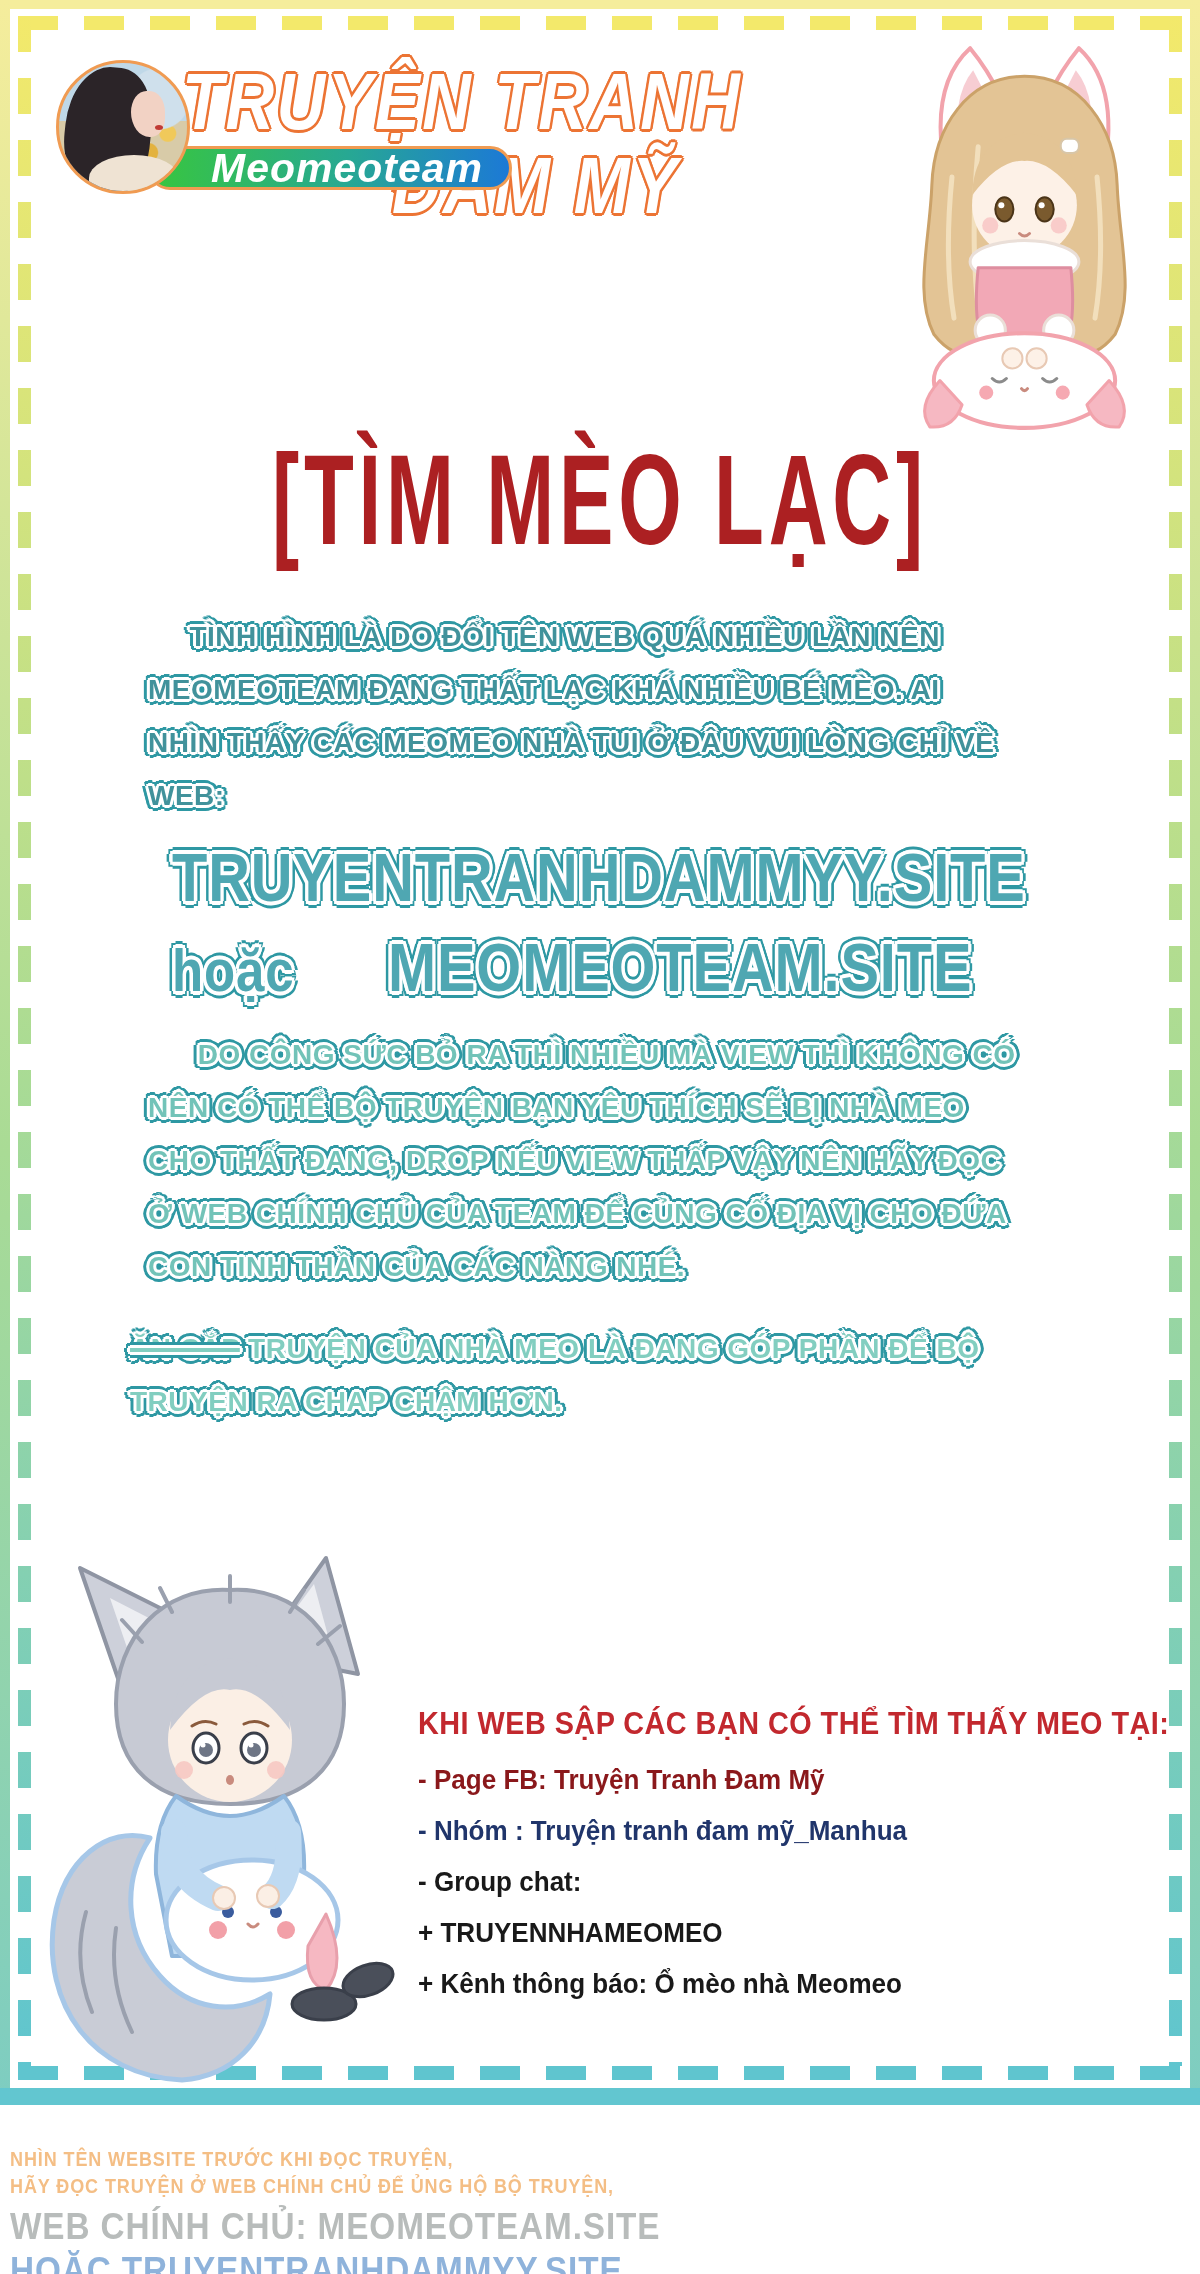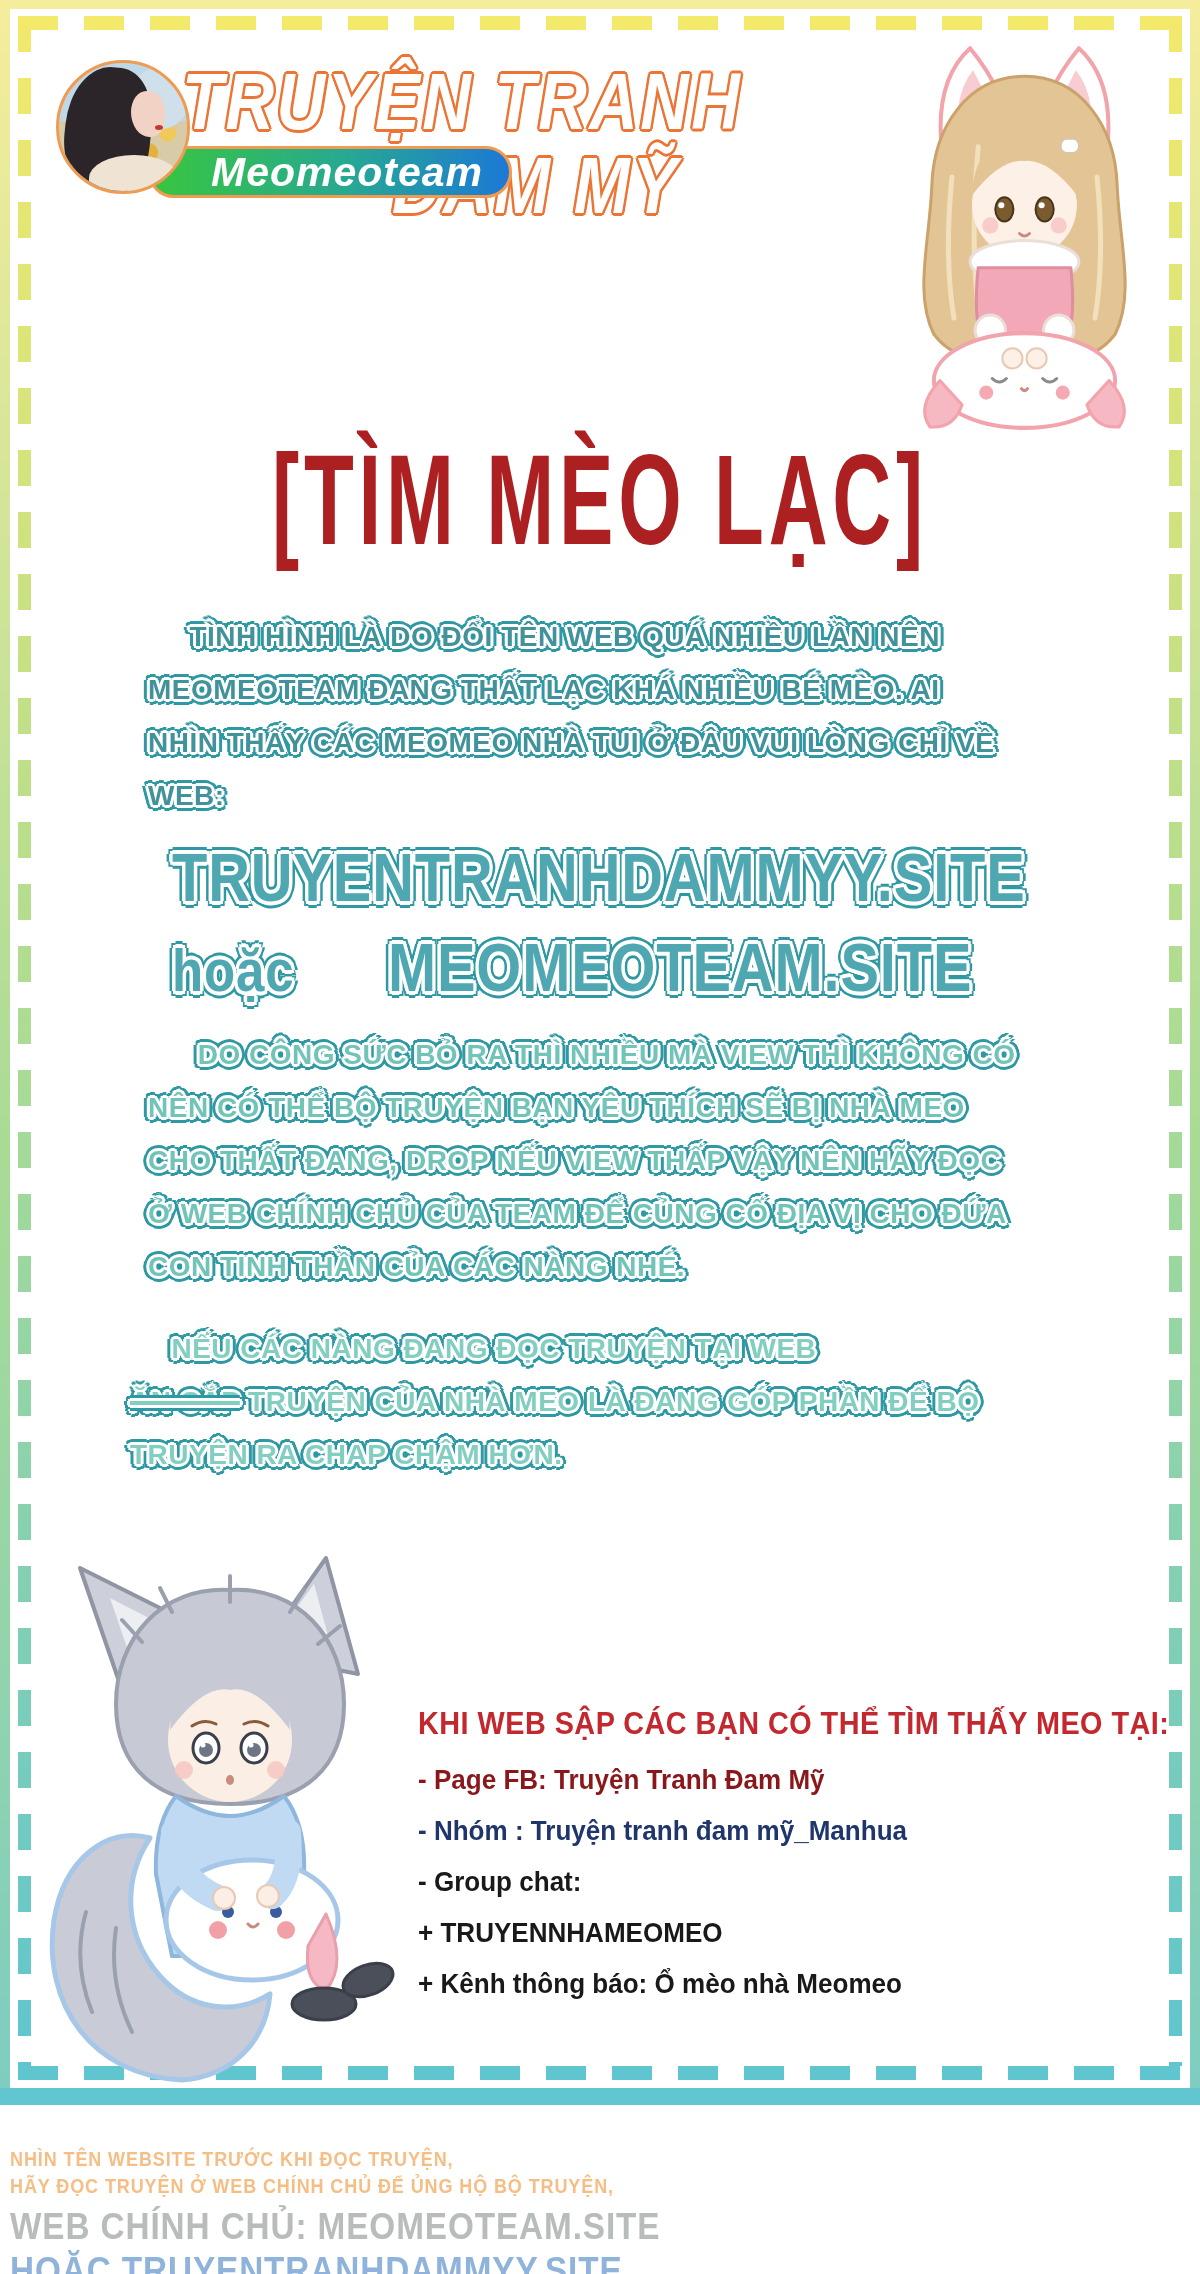--- a/index.html
+++ b/index.html
@@ -41,21 +41,21 @@
               linear-gradient(to bottom,#BFD8E8 0 45%, #D8CBA8 45% 100%); }
   .avatar .hair { position:absolute; left:6px; top:4px; width:86px; height:128px;
                   background:#2B2428; border-radius:48% 42% 40% 45%; transform:rotate(6deg); }
   .avatar .face { position:absolute; left:72px; top:28px; width:34px; height:46px;
                   background:#F2D2C4; border-radius:50% 50% 45% 60%; }
   .avatar .lips { position:absolute; left:96px; top:62px; width:8px; height:5px;
                   background:#C03A34; border-radius:50%; }
   .avatar .sweater { position:absolute; left:30px; top:92px; width:90px; height:46px;
                   background:#EFE3D3; border-radius:50% 50% 0 0; }
 
-  .badge { position:absolute; left:148px; top:146px; width:364px; height:52px; z-index:4;
+  .badge { position:absolute; left:148px; top:146px; width:364px; height:44px; z-index:4;
            border-radius:32px; border:3px solid #F09B52;
            background:linear-gradient(90deg,#38C63E,#27A893 55%,#1C79D6);
            display:flex; align-items:center; justify-content:flex-end; padding-right:26px; }
   .badge span { color:#ffffff; font-size:41px; font-weight:800; font-style:italic; letter-spacing:1px; }
 
   .htitle { position:absolute; z-index:3; color:#ffffff; font-weight:900; font-style:italic;
             font-size:80px; letter-spacing:3px; white-space:nowrap;
             transform:scaleX(0.84); transform-origin:left top;
             text-shadow:-3px 0 0 #EC7434,3px 0 0 #EC7434,0 -3px 0 #EC7434,0 3px 0 #EC7434,
                         -2px -2px 0 #EC7434,2px -2px 0 #EC7434,-2px 2px 0 #EC7434,2px 2px 0 #EC7434; }
@@ -180,22 +180,21 @@
   <span class="hoac">hoặc</span>
   <span>MEOMEOTEAM.SITE</span>
 </div>
 
 <div class="bubble para2">      DO CÔNG SỨC BỎ RA THÌ NHIỀU MÀ VIEW THÌ KHÔNG CÓ
 NÊN CÓ THỂ BỘ TRUYỆN BẠN YÊU THÍCH SẼ BỊ NHÀ MEO
 CHO THẤT ĐANG, DROP NẾU VIEW THẤP VẬY NÊN HÃY ĐỌC
 Ở WEB CHÍNH CHỦ CỦA TEAM ĐỂ CỦNG CỐ ĐỊA VỊ CHO ĐỨA
 CON TINH THẦN CỦA CÁC NÀNG NHÉ.</div>
 
-<div class="bubble para3"><span>     NẾU CÁC NÀNG ĐANG ĐỌC TRUYỆN TẠI WEB
-</span><s>ĂN CẮP</s><span> TRUYỆN CỦA NHÀ MEO LÀ ĐANG GÓP PHẦN ĐỂ BỘ
+<div class="bubble para3"><s>ĂN CẮP</s><span> TRUYỆN CỦA NHÀ MEO LÀ ĐANG GÓP PHẦN ĐỂ BỘ
 TRUYỆN RA CHAP CHẬM HƠN.</span></div>
 
 <svg class="chibi-boy" viewBox="0 0 415 560">
   <g stroke-linejoin="round" stroke-linecap="round">
     <path d="M160,548 C70,544 20,472 32,388 C42,326 86,294 128,306 C100,348 102,404 138,444 C168,478 212,484 248,462 C244,508 212,544 160,548 Z" fill="#C9CCD6" stroke="#A6C7E8" stroke-width="5"></path>
     <path d="M70,480 Q50,430 64,380 M110,500 Q86,450 94,396" fill="none" stroke="#9AA0AE" stroke-width="4"></path>
     <path d="M100,158 L58,36 L178,96 Z" fill="#CDD0DA" stroke="#8F95A3" stroke-width="4"></path>
     <path d="M112,136 L88,66 L158,102 Z" fill="#EDEEF2"></path>
     <path d="M236,122 L304,26 L336,142 Z" fill="#CDD0DA" stroke="#8F95A3" stroke-width="4"></path>
     <path d="M248,112 L292,52 L312,126 Z" fill="#EDEEF2"></path>

